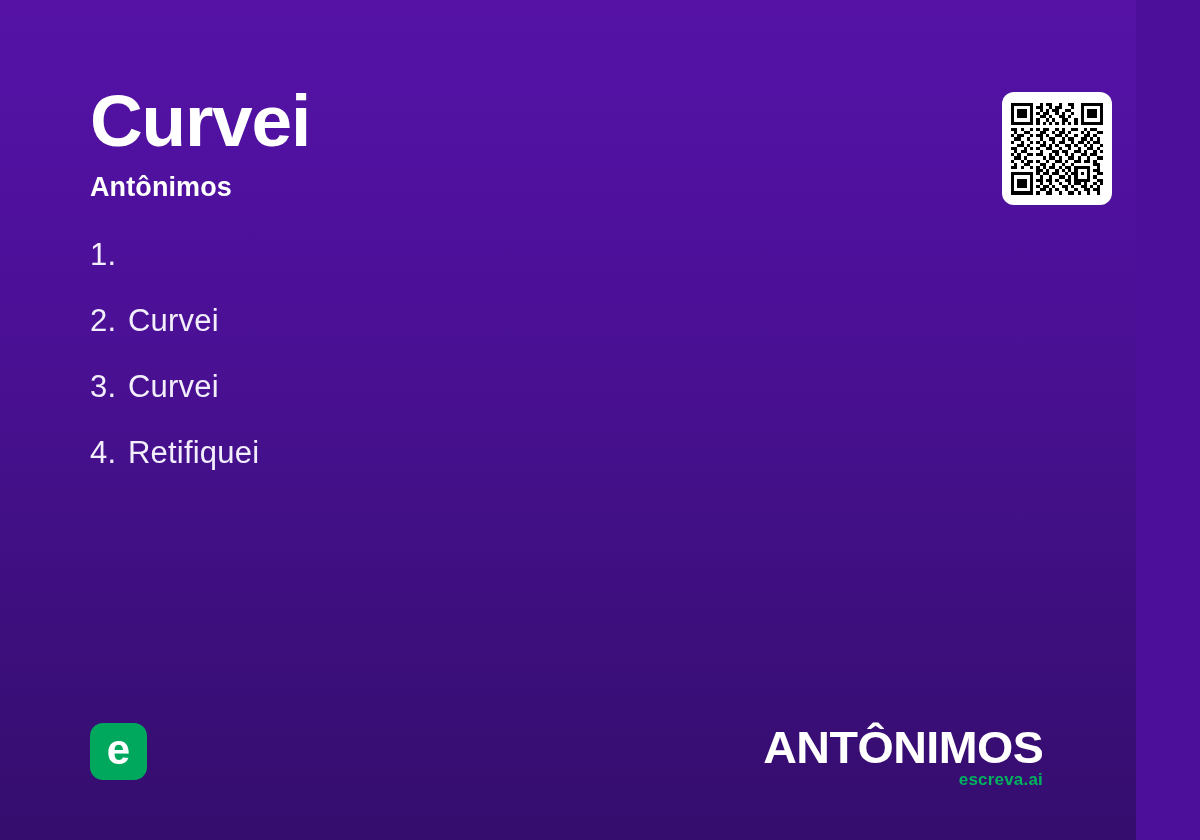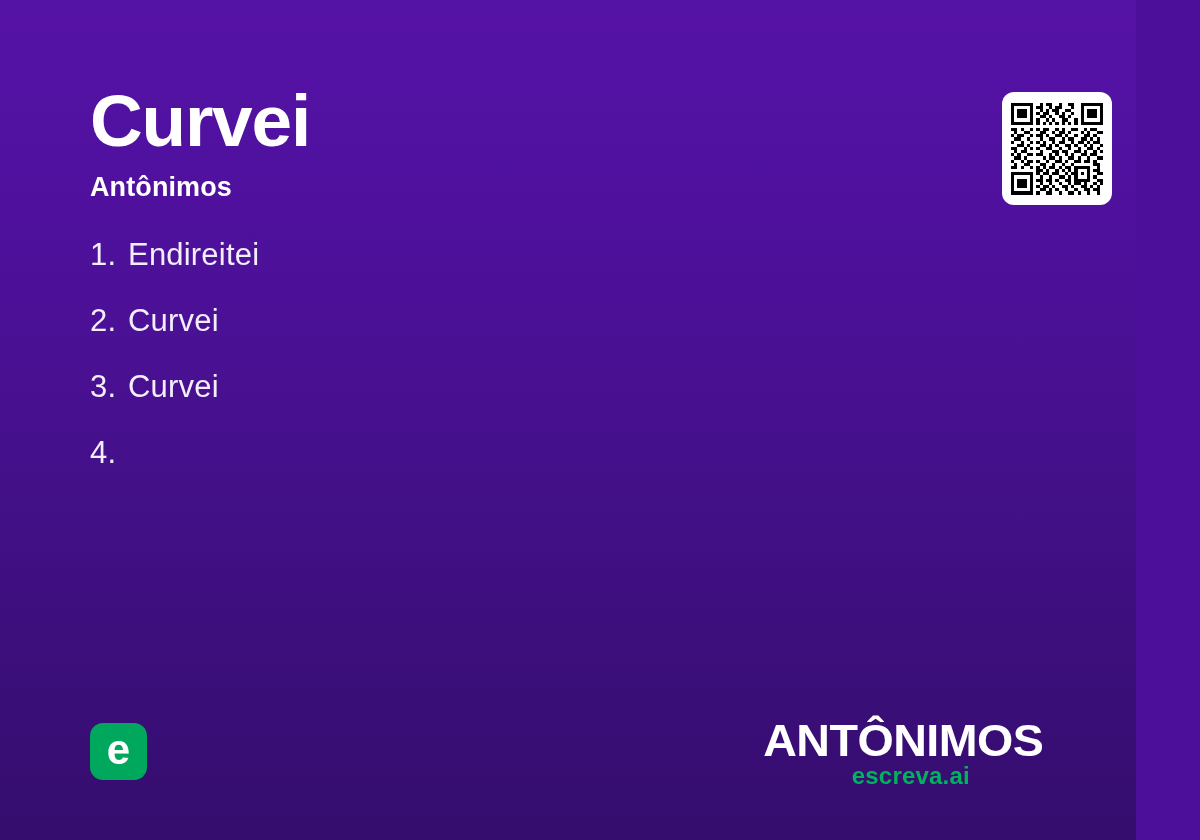--- a/index.html
+++ b/index.html
@@ -133,54 +133,53 @@
     color: #ffffff;
     letter-spacing: -0.5px;
     line-height: 1.0;
     transform: scaleX(1.06);
     transform-origin: right center;
     white-space: nowrap;
   }
 
   #wordmark-sub {
     margin-top: 1px;
-    font-size: 24px;
+    font-size: 17px;
     font-weight: bold;
     color: #00b25e;
     letter-spacing: 0.2px;
     line-height: 1.0;
     white-space: nowrap;
-    text-align: center;
   }
 </style>
 </head>
 <body>
 
 <div id="card">
 
   <div id="title-block">
     <div id="page-title">Curvei</div>
     <div id="page-subtitle">Antônimos</div>
   </div>
 
   <ul id="word-list">
     <li class="word-item">
       <span class="word-index">1.</span>
-      <span class="word-text">Endireitei</span>
     </li>
     <li class="word-item">
       <span class="word-index">2.</span>
       <span class="word-text">Curvei</span>
     </li>
     <li class="word-item">
       <span class="word-index">3.</span>
       <span class="word-text">Curvei</span>
     </li>
     <li class="word-item">
       <span class="word-index">4.</span>
+      <span class="word-text">Retifiquei</span>
     </li>
   </ul>
 
   <div id="qr-code">
     <svg viewBox="0 0 29 29" shape-rendering="crispEdges" aria-hidden="true">
       <rect width="29" height="29" fill="#ffffff"></rect>
       <g fill="#000000">
 
         <rect x="0" y="0" width="7" height="1"></rect>
           <rect x="0" y="6" width="7" height="1"></rect>

